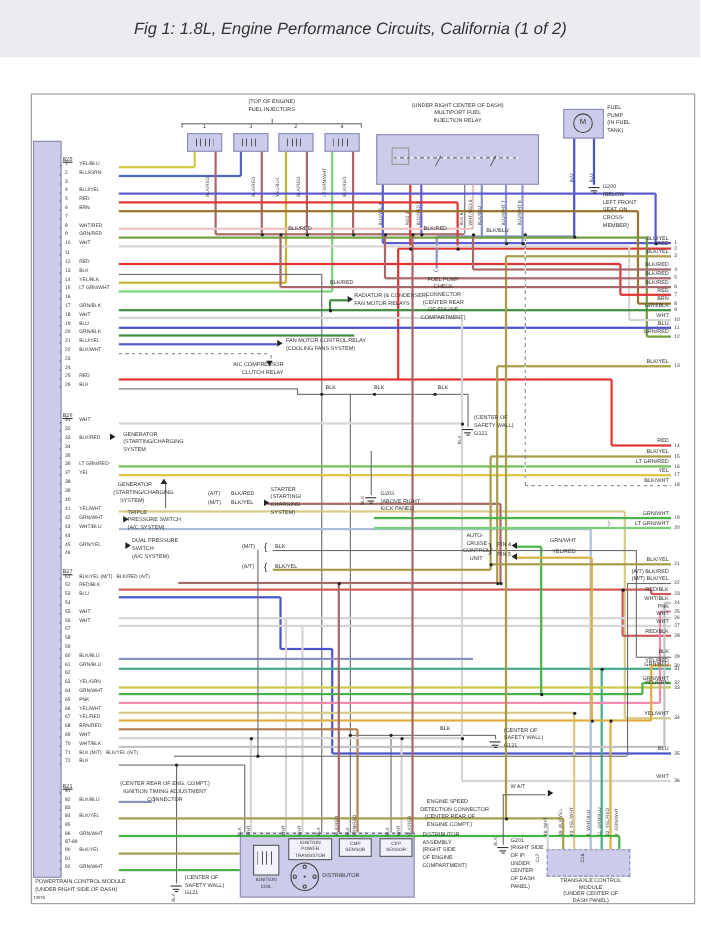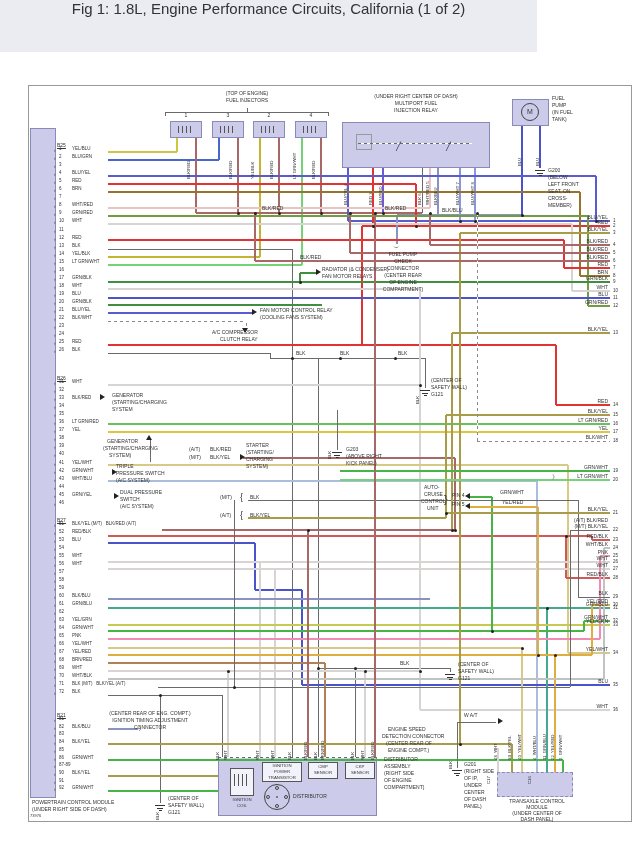--- a/index.html
+++ b/index.html
@@ -1,19 +1,19 @@
 <!DOCTYPE html>
 <html><head>
 <meta charset="utf-8">
 <style>
   html,body{margin:0;padding:0;background:#ffffff;}
   #page{position:relative;width:637px;height:842px;background:#fff;overflow:hidden;
         font-family:"Liberation Sans","DejaVu Sans",sans-serif;}
-  #titlebar{position:absolute;left:0;top:0;width:537px;height:52px;background:#ebebf2;
-            display:flex;align-items:flex-start;justify-content:center;}
+  #titlebar{position:absolute;left:0;top:0;width:637px;height:52px;background:#ebebf2;
+            display:flex;align-items:center;justify-content:center;font-style:italic;}
   #titlebar span{font-size:15px;color:#333;}
   #frame{position:absolute;left:28px;top:85px;width:602px;height:735px;border:1px solid #999;background:#fff;}
   .box{position:absolute;box-sizing:border-box;border:1px solid #8a8ab8;}
   .bf1{background:#ccccea;}
   .bf0{background:transparent;border-color:#999;}
   .bf2{background:#f2f2fb;border-color:#555;}
   .bf3{border:none;background:repeating-linear-gradient(90deg,#555 0 1px,transparent 1px 4px);}
   .bd{border-style:dashed;}
   .wire{position:absolute;}
   .lab{position:absolute;font-size:5px;color:#333;white-space:pre;line-height:1.1;}

